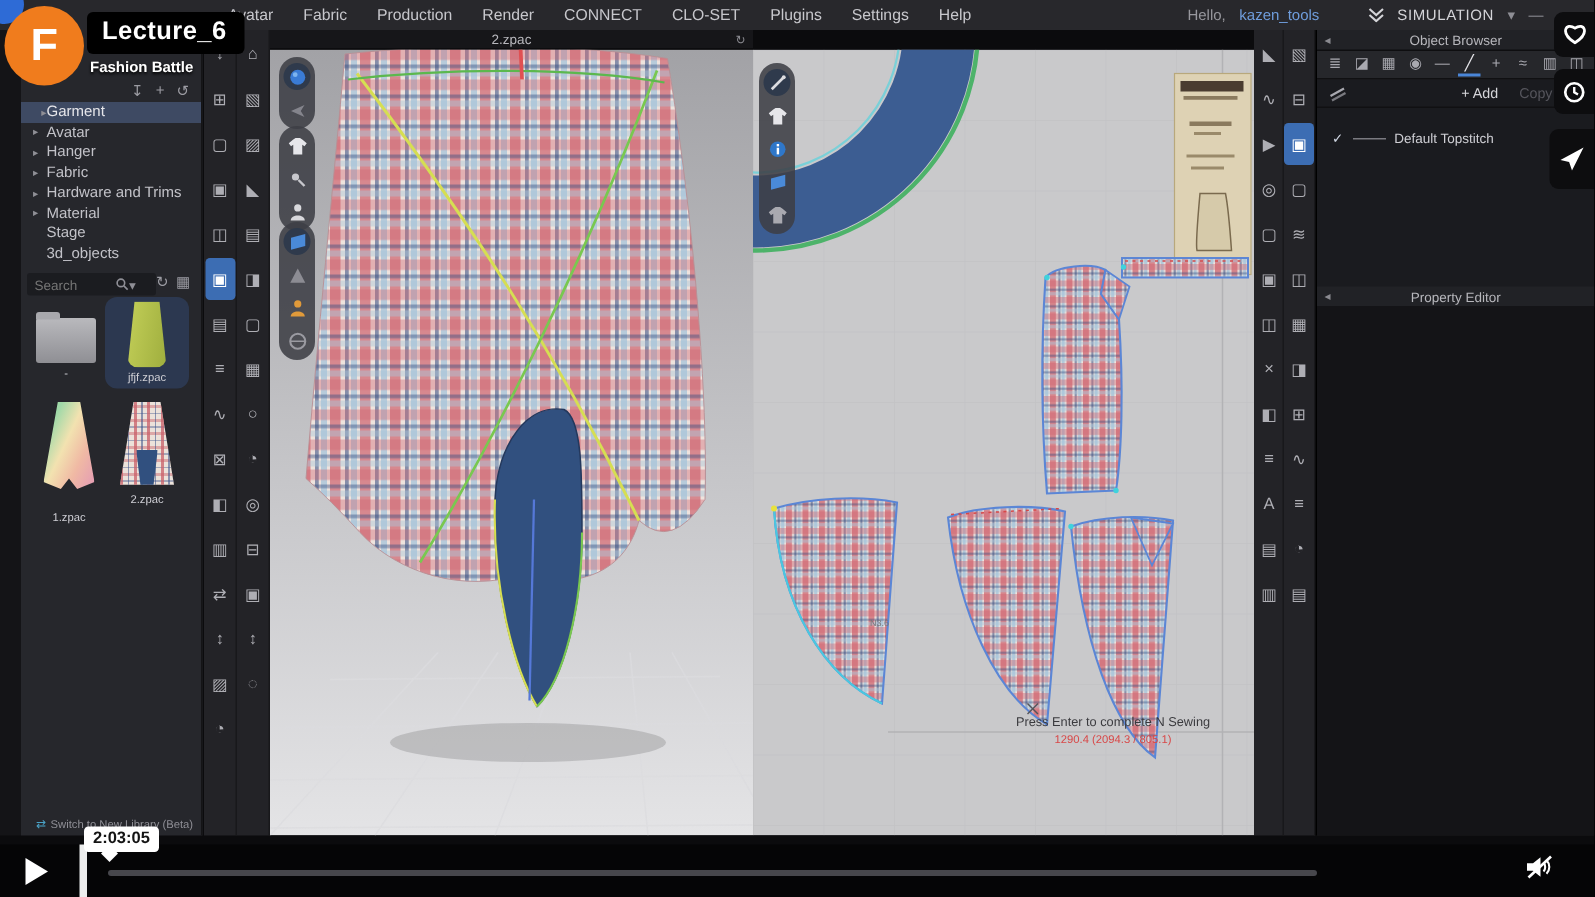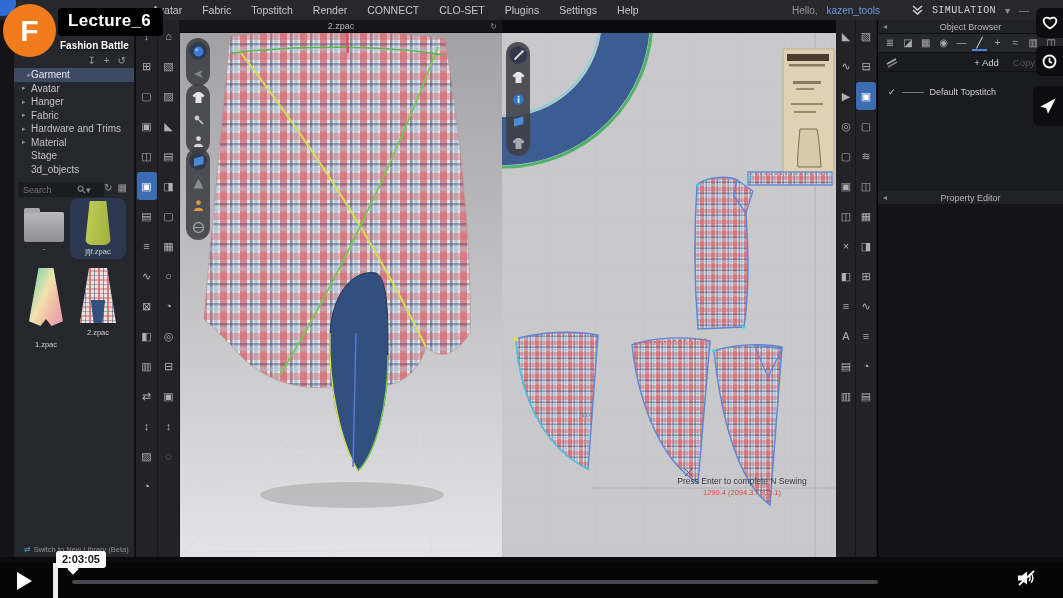--- a/index.html
+++ b/index.html
@@ -5,21 +5,21 @@
   html,body{margin:0;padding:0;background:#000;}
   #stage{position:relative;width:1063px;height:598px;background:#0b0b0d;overflow:hidden;
          font-family:"Liberation Sans",sans-serif;-webkit-font-smoothing:antialiased;}
   .abs{position:absolute;}
   
   .menubar{left:0;top:0;width:1063px;height:20px;background:#28282c;display:flex;align-items:center;
            gap:20px;padding-left:152px;box-sizing:border-box;font-size:10.5px;color:#c7c7cc;}
   .menu-item{white-space:nowrap;cursor:default;}
   .topbar-right{right:34px;top:0;height:20px;display:flex;align-items:center;gap:9px;font-size:10px;}
   .hello{color:#97979d;} .username{color:#6f9ddc;}
-  .simlabel{color:#d4d4d8;letter-spacing:.4px;font-size:10px;font-family:Liberation Mono, monospace;}
+  .simlabel{color:#d4d4d8;letter-spacing:.4px;font-size:10px;}
   .dim{color:#8e8e95;}
   
   .clo-logo{left:-10px;top:-10px;width:26px;height:26px;border-radius:50%;background:#2e6bd6;}
   .avatar{left:3px;top:4px;width:53px;height:53px;border-radius:50%;display:flex;align-items:center;justify-content:center;
           font-size:30px;color:#fff;font-weight:bold;}
   .title-box{left:58px;top:8px;background:#000;border-radius:4px;padding:3px 12px 5px 10px;color:#fff;
              font-size:17px;font-weight:bold;letter-spacing:.3px;}
   .subtitle{left:60px;top:40px;color:#fff;font-size:10px;font-weight:bold;text-shadow:0 1px 2px #000;}
   
   .left-strip{left:0;top:20px;width:14px;height:537px;background:#141417;}
@@ -96,21 +96,21 @@
   .vimeo-logo{color:#fff;font-size:16.5px;font-weight:bold;font-style:italic;letter-spacing:.4px;cursor:pointer;}
 </style>
 </head>
 <body>
 
 <div id="stage">
 
   <div class="abs menubar" id="menubar">
       <span class="menu-item">Avatar</span>
       <span class="menu-item">Fabric</span>
-      <span class="menu-item">Topstitch</span>
+      <span class="menu-item">Production</span>
       <span class="menu-item">Render</span>
       <span class="menu-item">CONNECT</span>
       <span class="menu-item">CLO-SET</span>
       <span class="menu-item">Plugins</span>
       <span class="menu-item">Settings</span>
       <span class="menu-item">Help</span>
     </div>
   <div class="abs topbar-right">
     <span class="hello">Hello,</span>
     <span class="username">kazen_tools</span>

